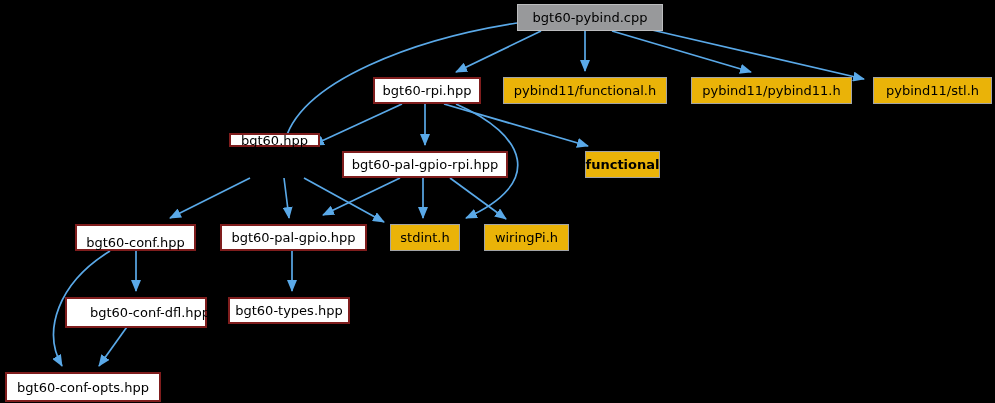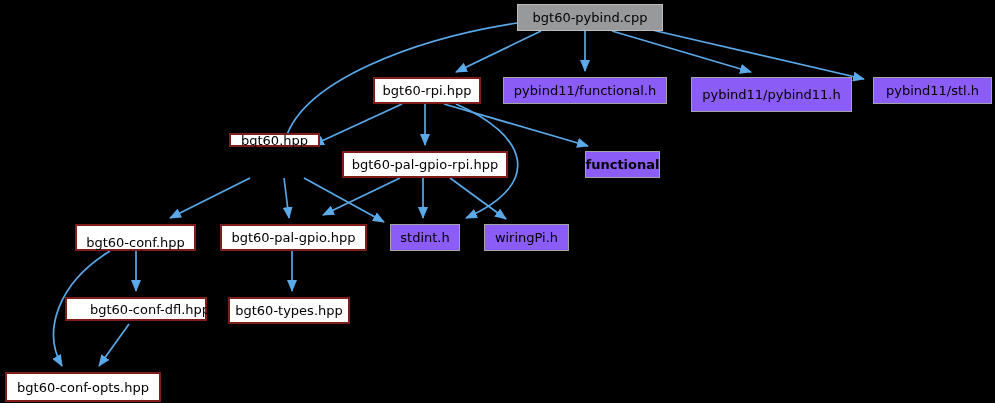--- a/index.html
+++ b/index.html
@@ -36,21 +36,21 @@
   .node.main {
     background: #98999b;
     border: 1px solid #bbbcbe;
   }
   .node.internal {
     background: #ffffff;
     border: 2px solid #7f1d1d;
     cursor: pointer;
   }
   .node.external {
-    background: #8b5cf6;
+    background: #eab308;
     border: 1px solid #a2a4a6;
   }
   .edge {
     fill: none;
     stroke: #5aa9e8;
     stroke-width: 1.7px;
   }
 </style>
 </head>
 <body>
@@ -86,21 +86,21 @@
 
   <div class="node main" style="left: 517px; top: 4px; width: 146px; height: 27px;">
       <span>bgt60-pybind.cpp</span>
     </div>
   <div class="node internal" style="left: 373px; top: 77px; width: 108px; height: 27px;">
       <span>bgt60-rpi.hpp</span>
     </div>
   <div class="node external" style="left: 503px; top: 77px; width: 164px; height: 27px;">
       <span>pybind11/functional.h</span>
     </div>
-  <div class="node external" style="left: 691px; top: 77px; width: 161px; height: 35px;">
+  <div class="node external" style="left: 691px; top: 77px; width: 161px; height: 27px;">
       <span>pybind11/pybind11.h</span>
     </div>
   <div class="node external" style="left: 873px; top: 77px; width: 119px; height: 27px;">
       <span>pybind11/stl.h</span>
     </div>
   <div class="node internal" style="left: 229px; top: 133px; width: 91px; height: 14px;">
       <span>bgt60.hpp</span>
     </div>
   <div class="node internal" style="left: 342px; top: 151px; width: 166px; height: 27px;">
       <span>bgt60-pal-gpio-rpi.hpp</span>
@@ -113,21 +113,21 @@
     </div>
   <div class="node internal" style="left: 220px; top: 224px; width: 147px; height: 27px;">
       <span>bgt60-pal-gpio.hpp</span>
     </div>
   <div class="node external" style="left: 390px; top: 224px; width: 70px; height: 27px;">
       <span>stdint.h</span>
     </div>
   <div class="node external" style="left: 484px; top: 224px; width: 85px; height: 27px;">
       <span>wiringPi.h</span>
     </div>
-  <div class="node internal" style="left: 65px; top: 297px; width: 142px; height: 24px; padding-left: 28px;">
+  <div class="node internal" style="left: 65px; top: 297px; width: 142px; height: 31px; padding-left: 28px;">
       <span>bgt60-conf-dfl.hpp</span>
     </div>
   <div class="node internal" style="left: 228px; top: 297px; width: 122px; height: 27px;">
       <span>bgt60-types.hpp</span>
     </div>
   <div class="node internal" style="left: 5px; top: 372px; width: 156px; height: 30px;">
       <span>bgt60-conf-opts.hpp</span>
     </div>
 
 </div>

